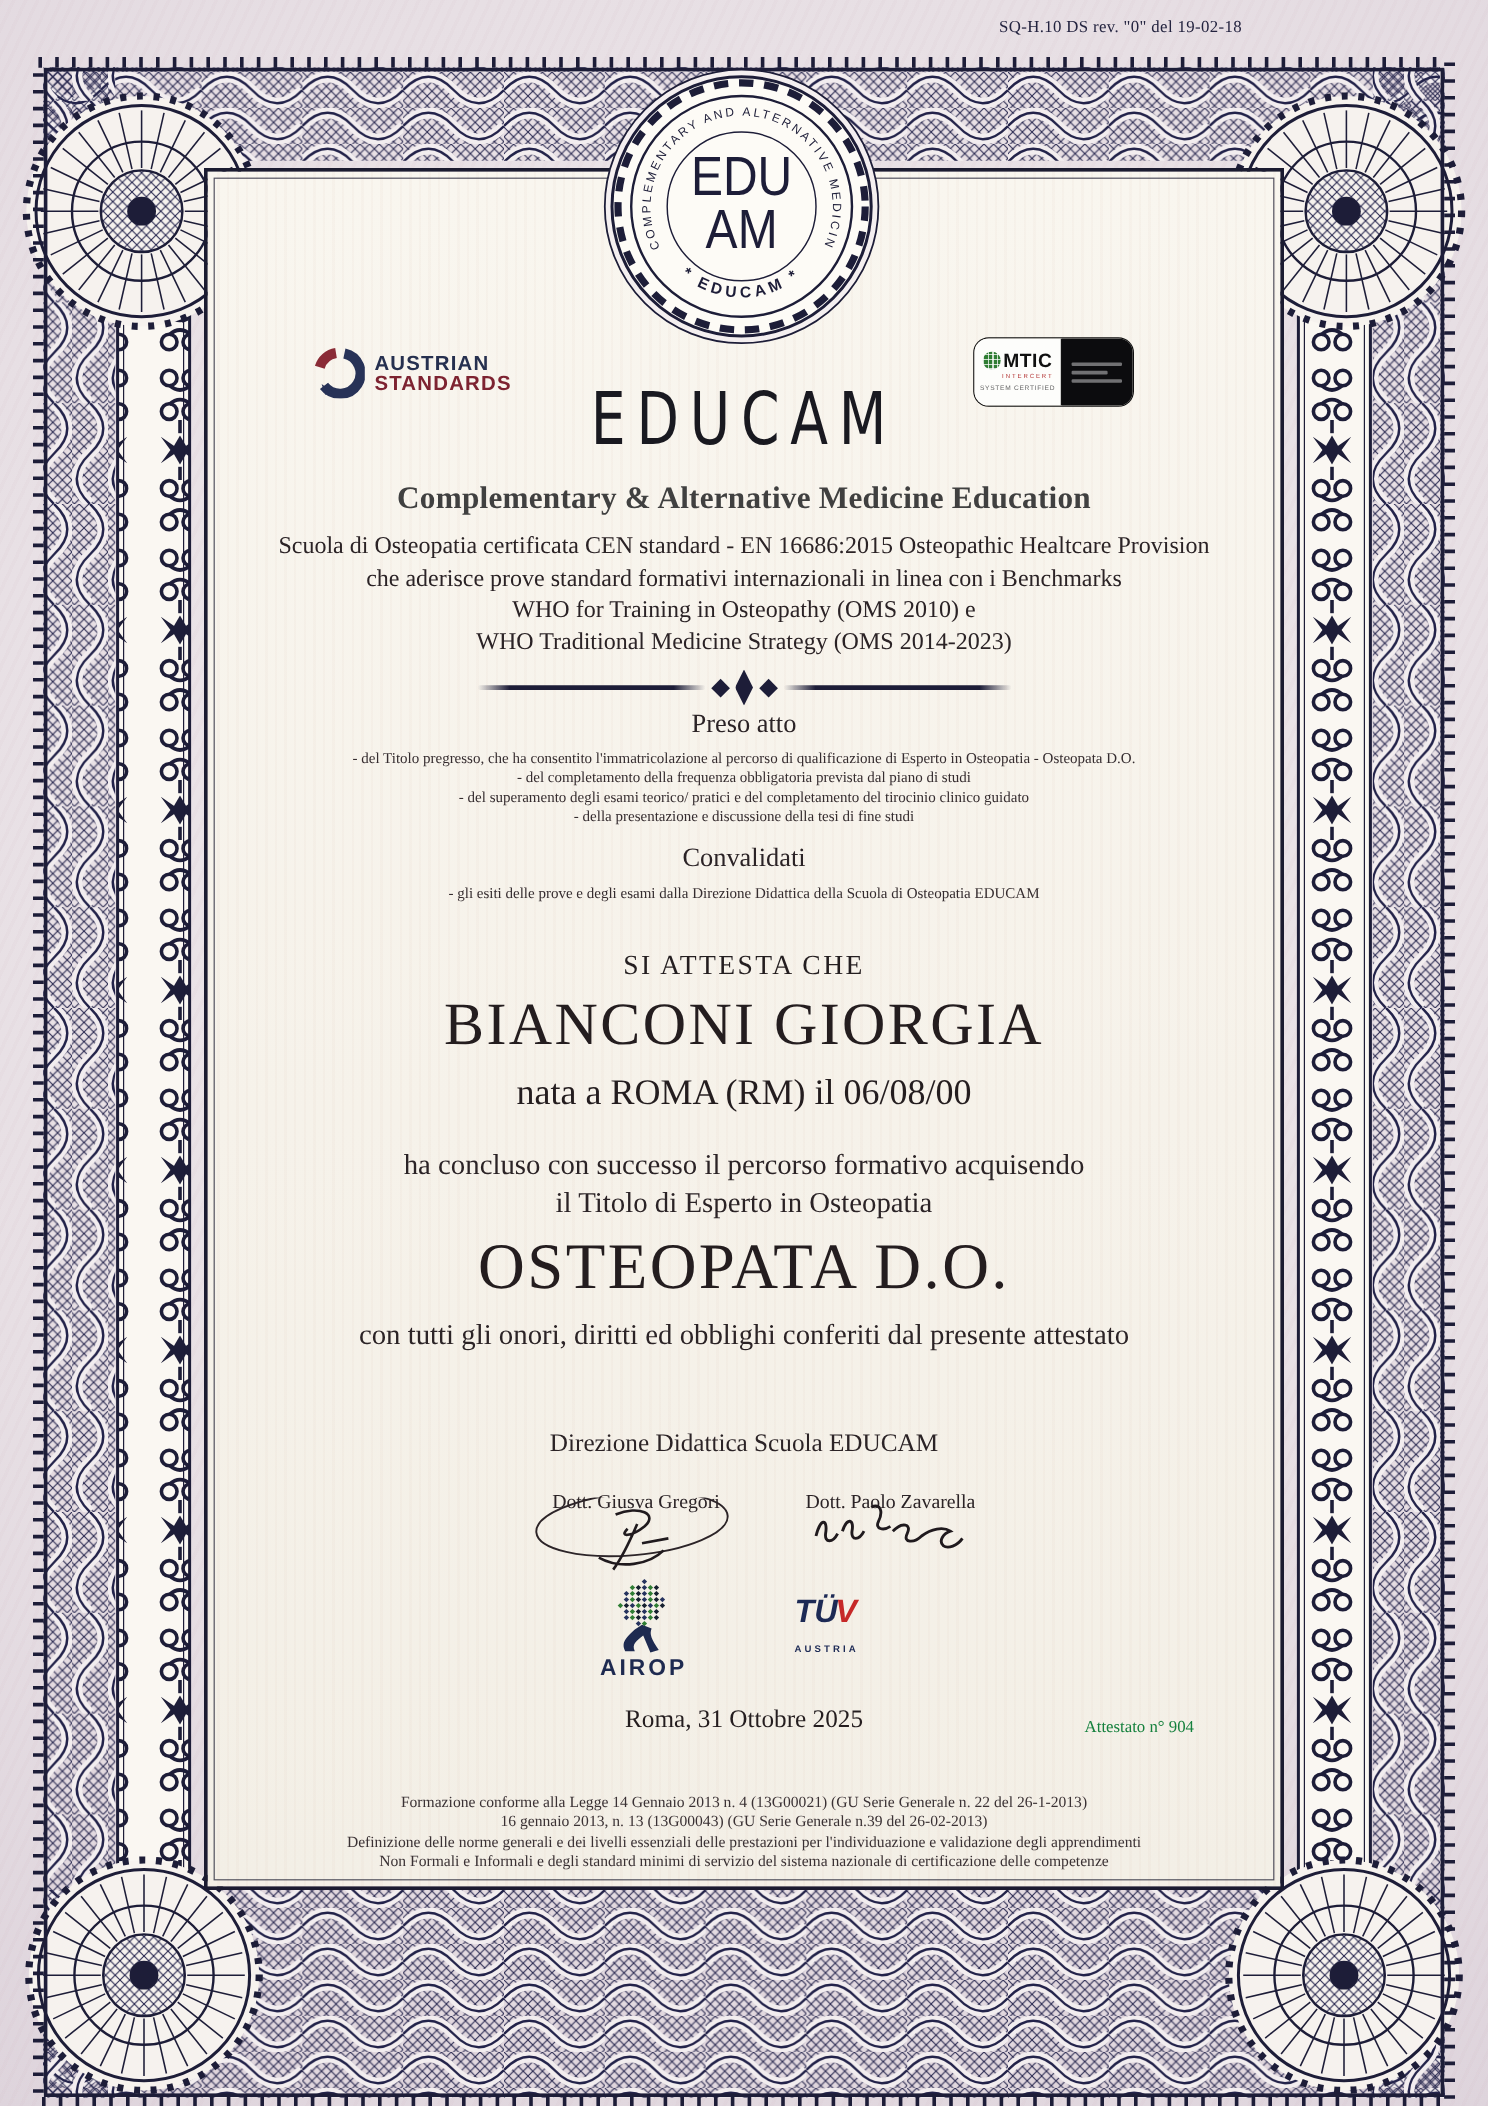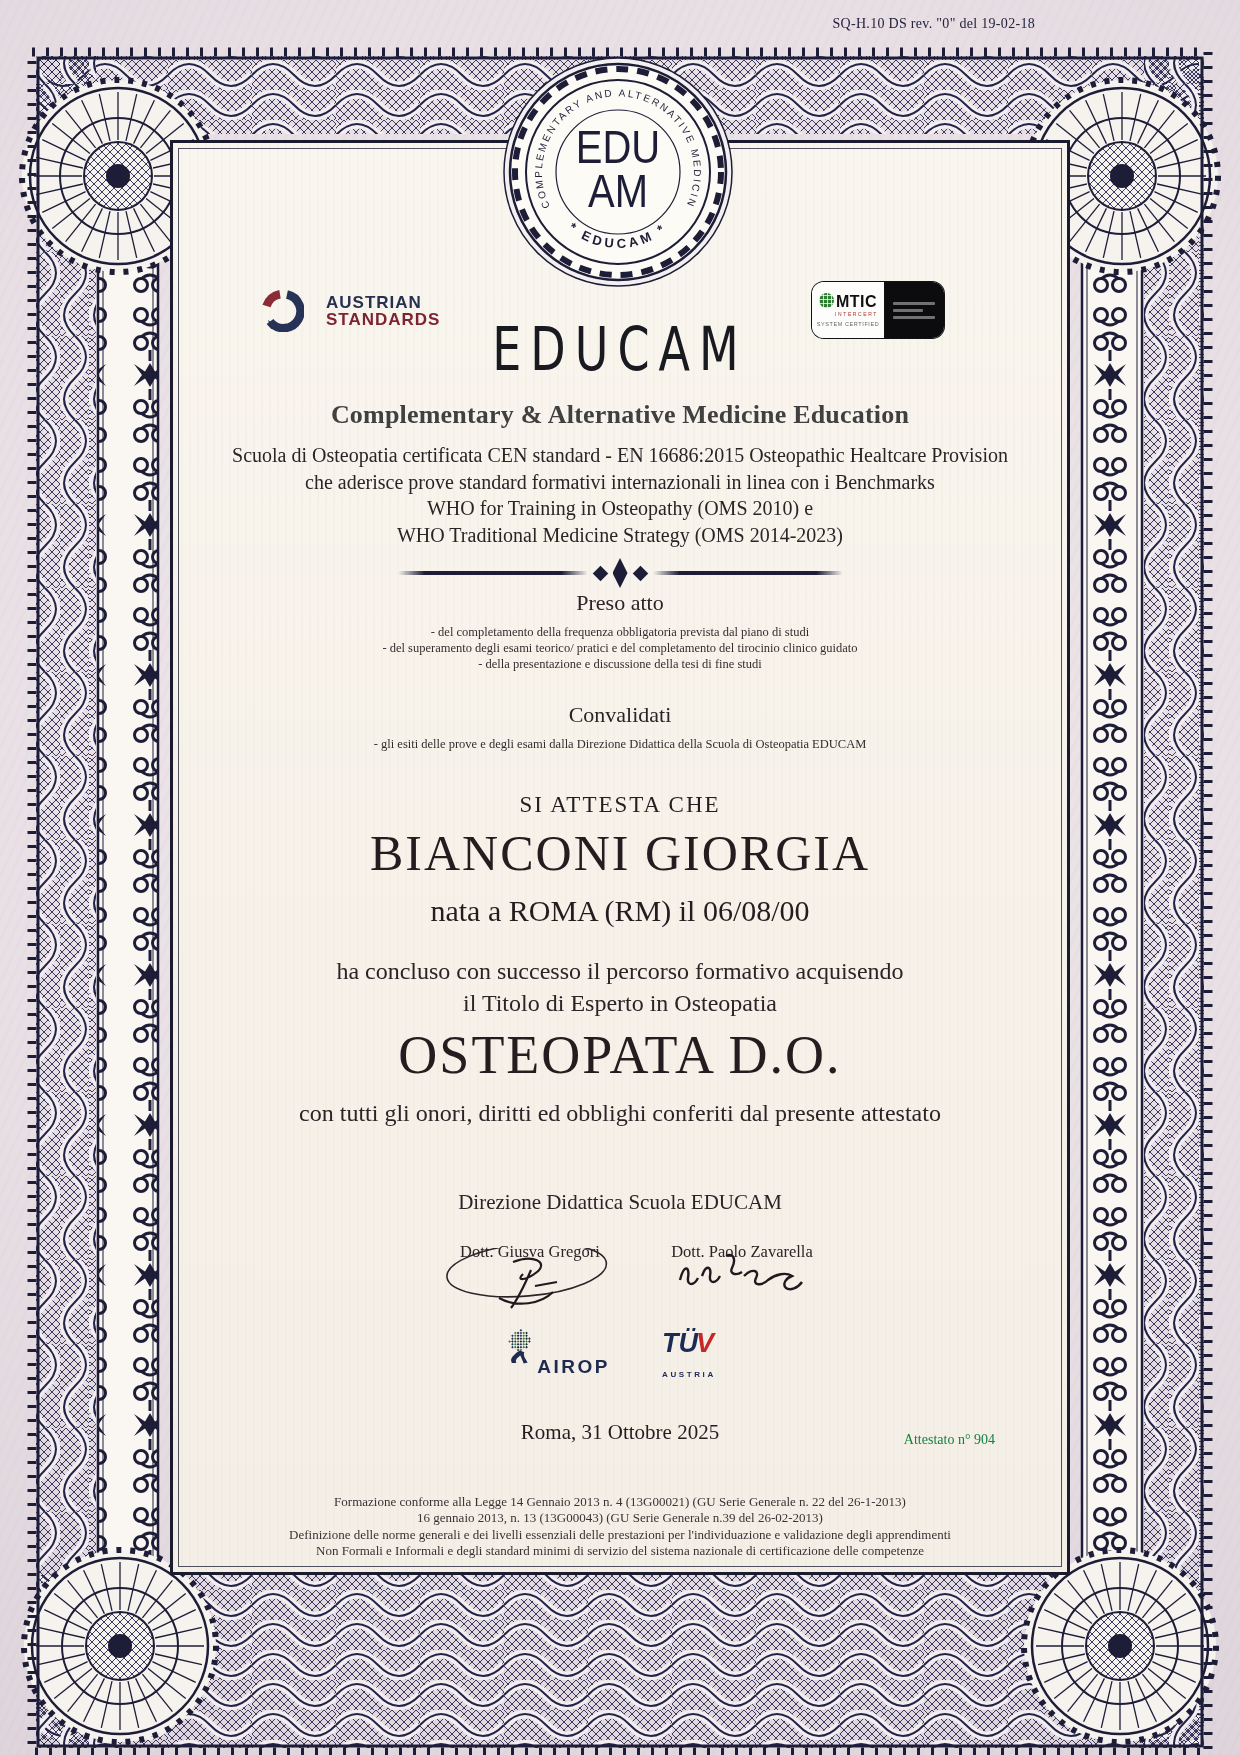--- a/index.html
+++ b/index.html
@@ -46,41 +46,41 @@
   .attestato{font-size:14px;color:#15803d}
   .legal-line{font-size:13px;line-height:16.4px;color:#3a3134}
 
   
   .divider{display:flex;align-items:center;justify-content:center;gap:7px}
   .dline{height:3.5px;width:190px;background:linear-gradient(90deg,rgba(0,0,0,0),#1d1d38 14%,#1d1d38 86%,rgba(0,0,0,0));border-radius:2px}
   .dia-small{width:11px;height:11px;background:#1d1d38;transform:rotate(45deg)}
   .dia-big{width:15px;height:30px;background:#1d1d38;clip-path:polygon(50% 0,100% 50%,50% 100%,0 50%)}
 
   
-  .as-logo{display:flex;align-items:center;gap:22px}
+  .as-logo{display:flex;align-items:center;gap:8px}
   .as-text{font-family:"Liberation Sans",sans-serif;font-weight:bold;font-size:17px;line-height:17px;letter-spacing:1px}
   .as-l1{color:#26304f}.as-l2{color:#7d2331}
 
   
   .mtic{display:flex;width:132px;height:56px;border-radius:12px;overflow:hidden;box-shadow:0 0 0 1px #111}
   .mtic-left{width:68px;background:#fdfdfb;border-right:1px solid #111;display:flex;flex-direction:column;align-items:center;justify-content:center;padding:2px}
   .mtic-row{display:flex;gap:2px}
   .mtic-globe{width:15px;height:15px;border-radius:50%;background:
       repeating-linear-gradient(0deg, rgba(255,255,255,.75) 0 1px, rgba(0,0,0,0) 1px 4px),
       repeating-linear-gradient(90deg, rgba(255,255,255,.75) 0 1px, rgba(0,0,0,0) 1px 4px),
       #2f7d33}
   .mtic-name{font-family:"Liberation Sans",sans-serif;font-weight:bold;font-size:16px;color:#101010;letter-spacing:.5px}
   .mtic-sub{font-family:"Liberation Sans",sans-serif;font-size:5px;letter-spacing:1.6px;color:#b23030;align-self:flex-end;margin-right:4px}
   .mtic-tag{font-family:"Liberation Sans",sans-serif;font-size:5.5px;letter-spacing:.6px;color:#666;margin-top:4px}
   .mtic-right{flex:1;background:#0c0c0e;display:flex;flex-direction:column;justify-content:center;gap:4px;padding-left:8px}
   .mtic-bar{height:3px;width:42px;background:rgba(255,255,255,.42);border-radius:1px}
   .mtic-bar.short{width:30px}
 
   
-  .airop-wrap{display:flex;flex-direction:row;align-items:flex-end}
+  .airop-wrap{display:flex;flex-direction:column;align-items:flex-start}
   .airop-label{font-family:"Liberation Sans",sans-serif;font-weight:bold;font-size:19px;letter-spacing:2.5px;color:#1e2a50;margin-top:2px}
   .tuv-wrap{line-height:1}
   .tuv-name{font-family:"Liberation Sans",sans-serif;font-style:italic;font-weight:bold;font-size:27px}
   .tuv-t{color:#1d2a55}.tuv-v{color:#c62828;margin-left:-2px}
   .tuv-country{font-family:Liberation Sans, sans-serif;font-weight:bold;font-size:8px;letter-spacing:2.6px;color:#1d2a55;margin-top:14px}
 </style>
 </head>
 <body>
 
 <svg id="border-layer" width="1240" height="1755">
@@ -360,20 +360,21 @@
 <div class="ctr content divider" style="top:558px">
   <span class="dline"></span>
   <span class="dia-small"></span>
   <span class="dia-big"></span>
   <span class="dia-small"></span>
   <span class="dline"></span>
 </div>
 
 <div class="ctr content heading-sm" style="top:590px">Preso atto</div>
 <div class="ctr content" style="top:624px">
+  <div class="tiny-line">- del Titolo pregresso, che ha consentito l'immatricolazione al percorso di qualificazione di Esperto in Osteopatia - Osteopata D.O.</div>
   <div class="tiny-line">- del completamento della frequenza obbligatoria prevista dal piano di studi</div>
   <div class="tiny-line">- del superamento degli esami teorico/ pratici e del completamento del tirocinio clinico guidato</div>
   <div class="tiny-line">- della presentazione e discussione della tesi di fine studi</div>
 </div>
 
 <div class="ctr content heading-sm" style="top:702px">Convalidati</div>
 <div class="ctr content tiny-line" style="top:736px">- gli esiti delle prove e degli esami dalla Direzione Didattica della Scuola di Osteopatia EDUCAM</div>
 
 <div class="ctr content si-attesta" style="top:792px">SI ATTESTA CHE</div>
 <div class="ctr content big-name" style="top:824px">BIANCONI GIORGIA</div>

